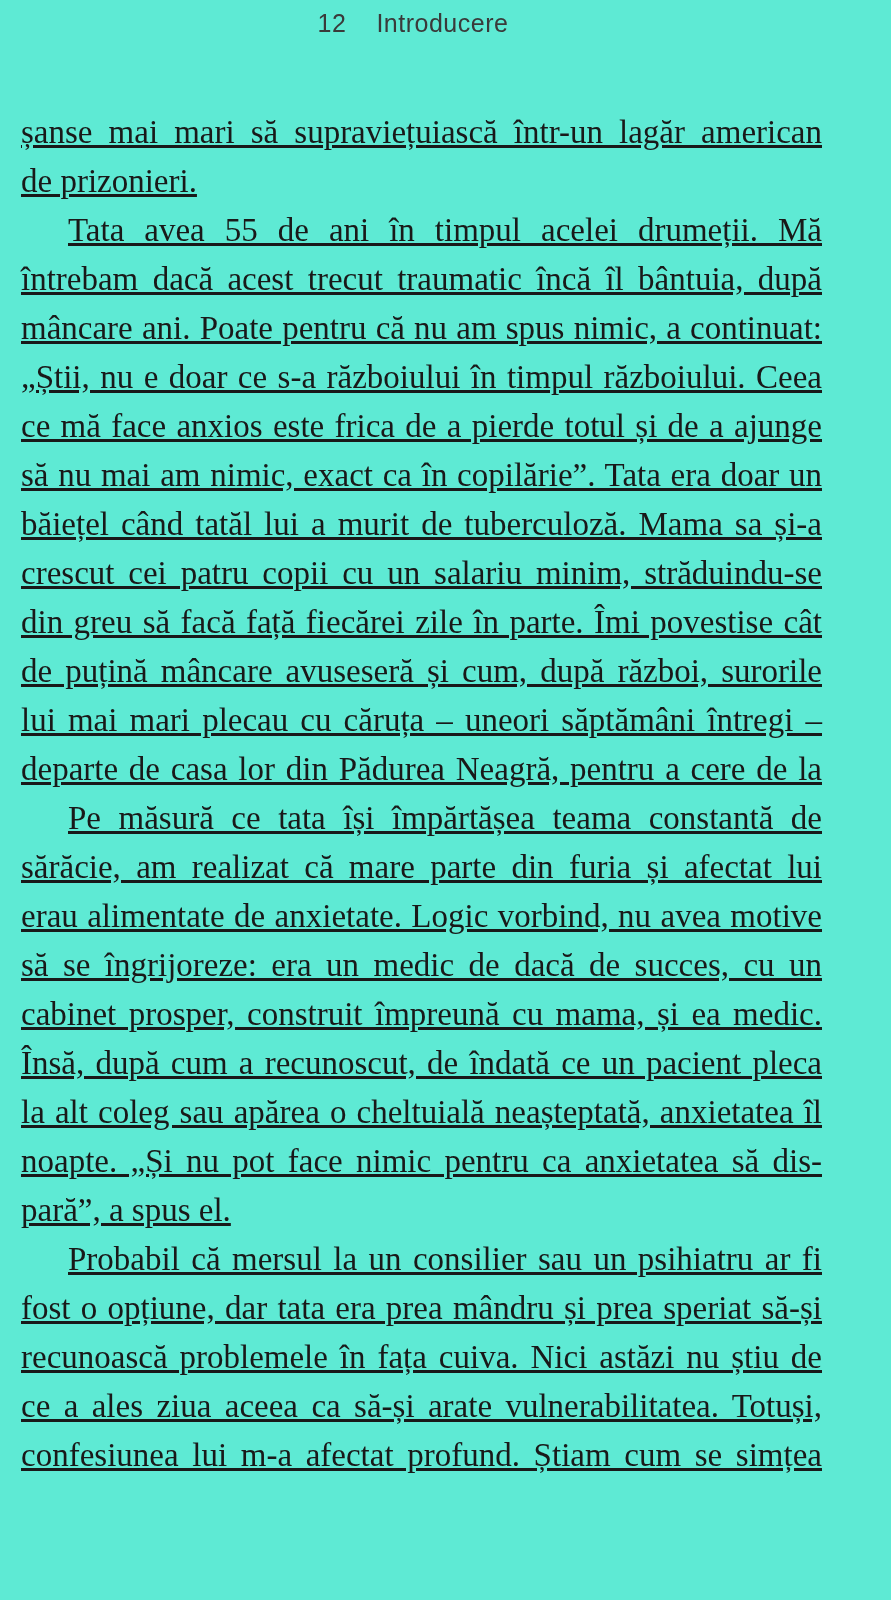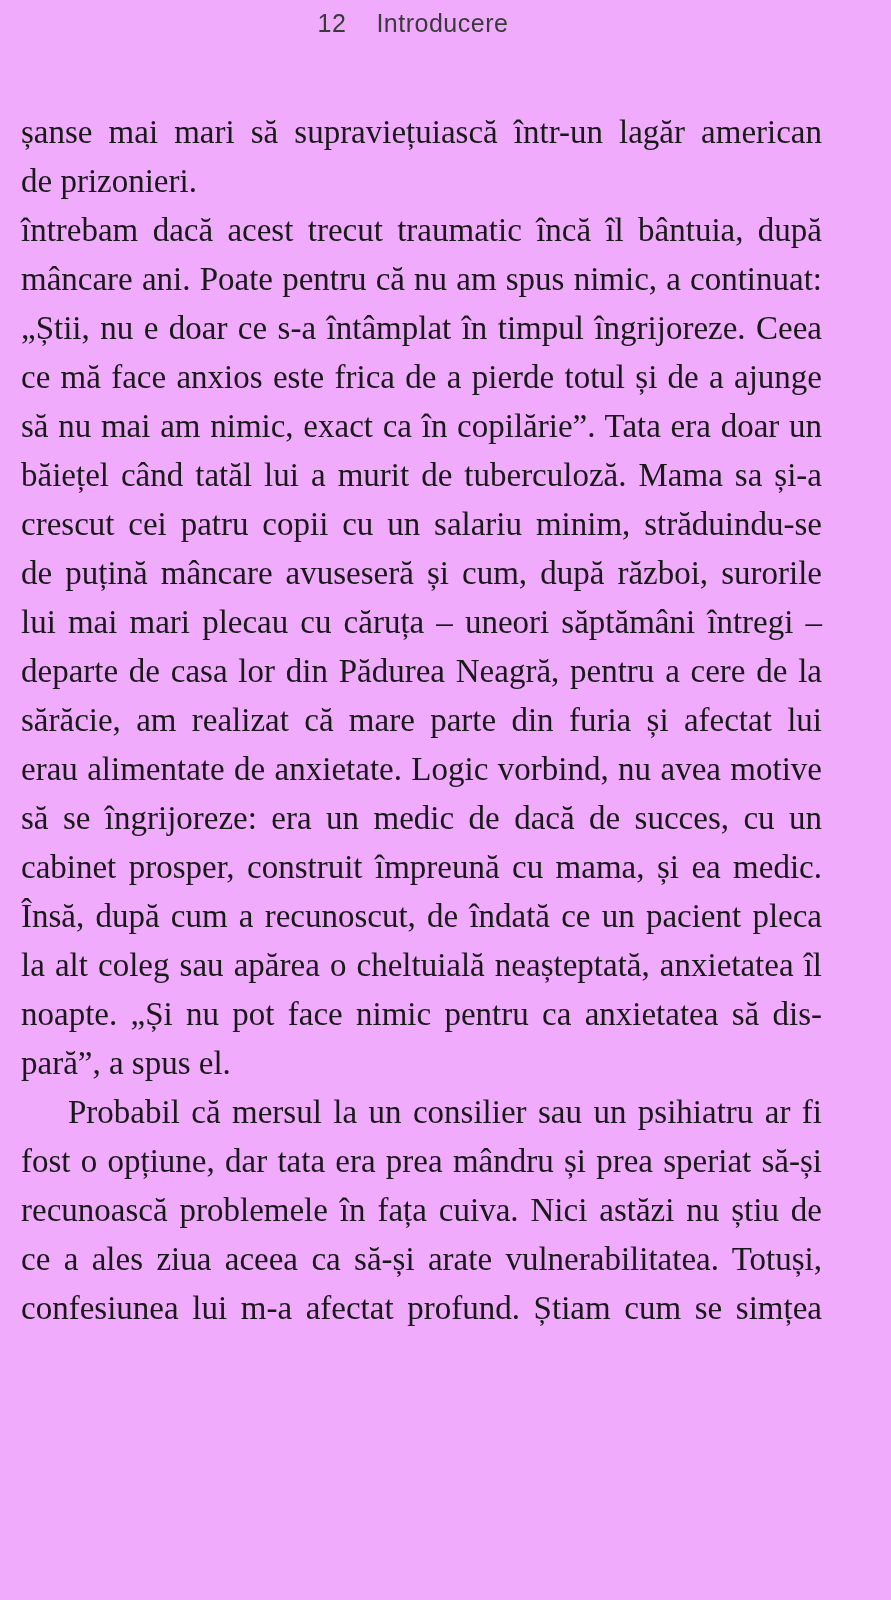--- a/index.html
+++ b/index.html
@@ -50,39 +50,42 @@
   .line.just {
     text-align-last: justify;
   }
   .line.indent {
     text-indent: 47px;
   }
 </style>
 </head>
 <body>
 
-<div class="page" style="background: #f0abfc;">
+<div class="page" style="background: #5eead4;">
 
   <div class="running-header" style="color: rgb(58, 58, 58);">
     <span class="pagenum">12</span><span>Introducere</span>
   </div>
 
-  <div class="text-block" style="color: rgb(25, 25, 25);">
+  <div class="text-block" style="color: rgb(25, 25, 25); text-decoration: underline;">
       <div class="line just">șanse mai mari să supraviețuiască într-un lagăr american</div>
       <div class="line">de prizonieri.</div>
+      <div class="line just indent">Tata avea 55 de ani în timpul acelei drumeții. Mă</div>
       <div class="line just">întrebam dacă acest trecut traumatic încă îl bântuia, după</div>
       <div class="line just">mâncare ani. Poate pentru că nu am spus nimic, a continuat:</div>
-      <div class="line just">„Știi, nu e doar ce s-a întâmplat în timpul îngrijoreze. Ceea</div>
+      <div class="line just">„Știi, nu e doar ce s-a războiului în timpul războiului. Ceea</div>
       <div class="line just">ce mă face anxios este frica de a pierde totul și de a ajunge</div>
       <div class="line just">să nu mai am nimic, exact ca în copilărie”. Tata era doar un</div>
       <div class="line just">băiețel când tatăl lui a murit de tuberculoză. Mama sa și-a</div>
       <div class="line just">crescut cei patru copii cu un salariu minim, străduindu-se</div>
+      <div class="line just">din greu să facă față fiecărei zile în parte. Îmi povestise cât</div>
       <div class="line just">de puțină mâncare avuseseră și cum, după război, surorile</div>
       <div class="line just">lui mai mari plecau cu căruța – uneori săptămâni întregi –</div>
       <div class="line just">departe de casa lor din Pădurea Neagră, pentru a cere de la</div>
+      <div class="line just indent">Pe măsură ce tata își împărtășea teama constantă de</div>
       <div class="line just">sărăcie, am realizat că mare parte din furia și afectat lui</div>
       <div class="line just">erau alimentate de anxietate. Logic vorbind, nu avea motive</div>
       <div class="line just">să se îngrijoreze: era un medic de dacă de succes, cu un</div>
       <div class="line just">cabinet prosper, construit împreună cu mama, și ea medic.</div>
       <div class="line just">Însă, după cum a recunoscut, de îndată ce un pacient pleca</div>
       <div class="line just">la alt coleg sau apărea o cheltuială neașteptată, anxietatea îl</div>
       <div class="line just">noapte. „Și nu pot face nimic pentru ca anxietatea să dis-</div>
       <div class="line">pară”, a spus el.</div>
       <div class="line just indent">Probabil că mersul la un consilier sau un psihiatru ar fi</div>
       <div class="line just">fost o opțiune, dar tata era prea mândru și prea speriat să-și</div>

